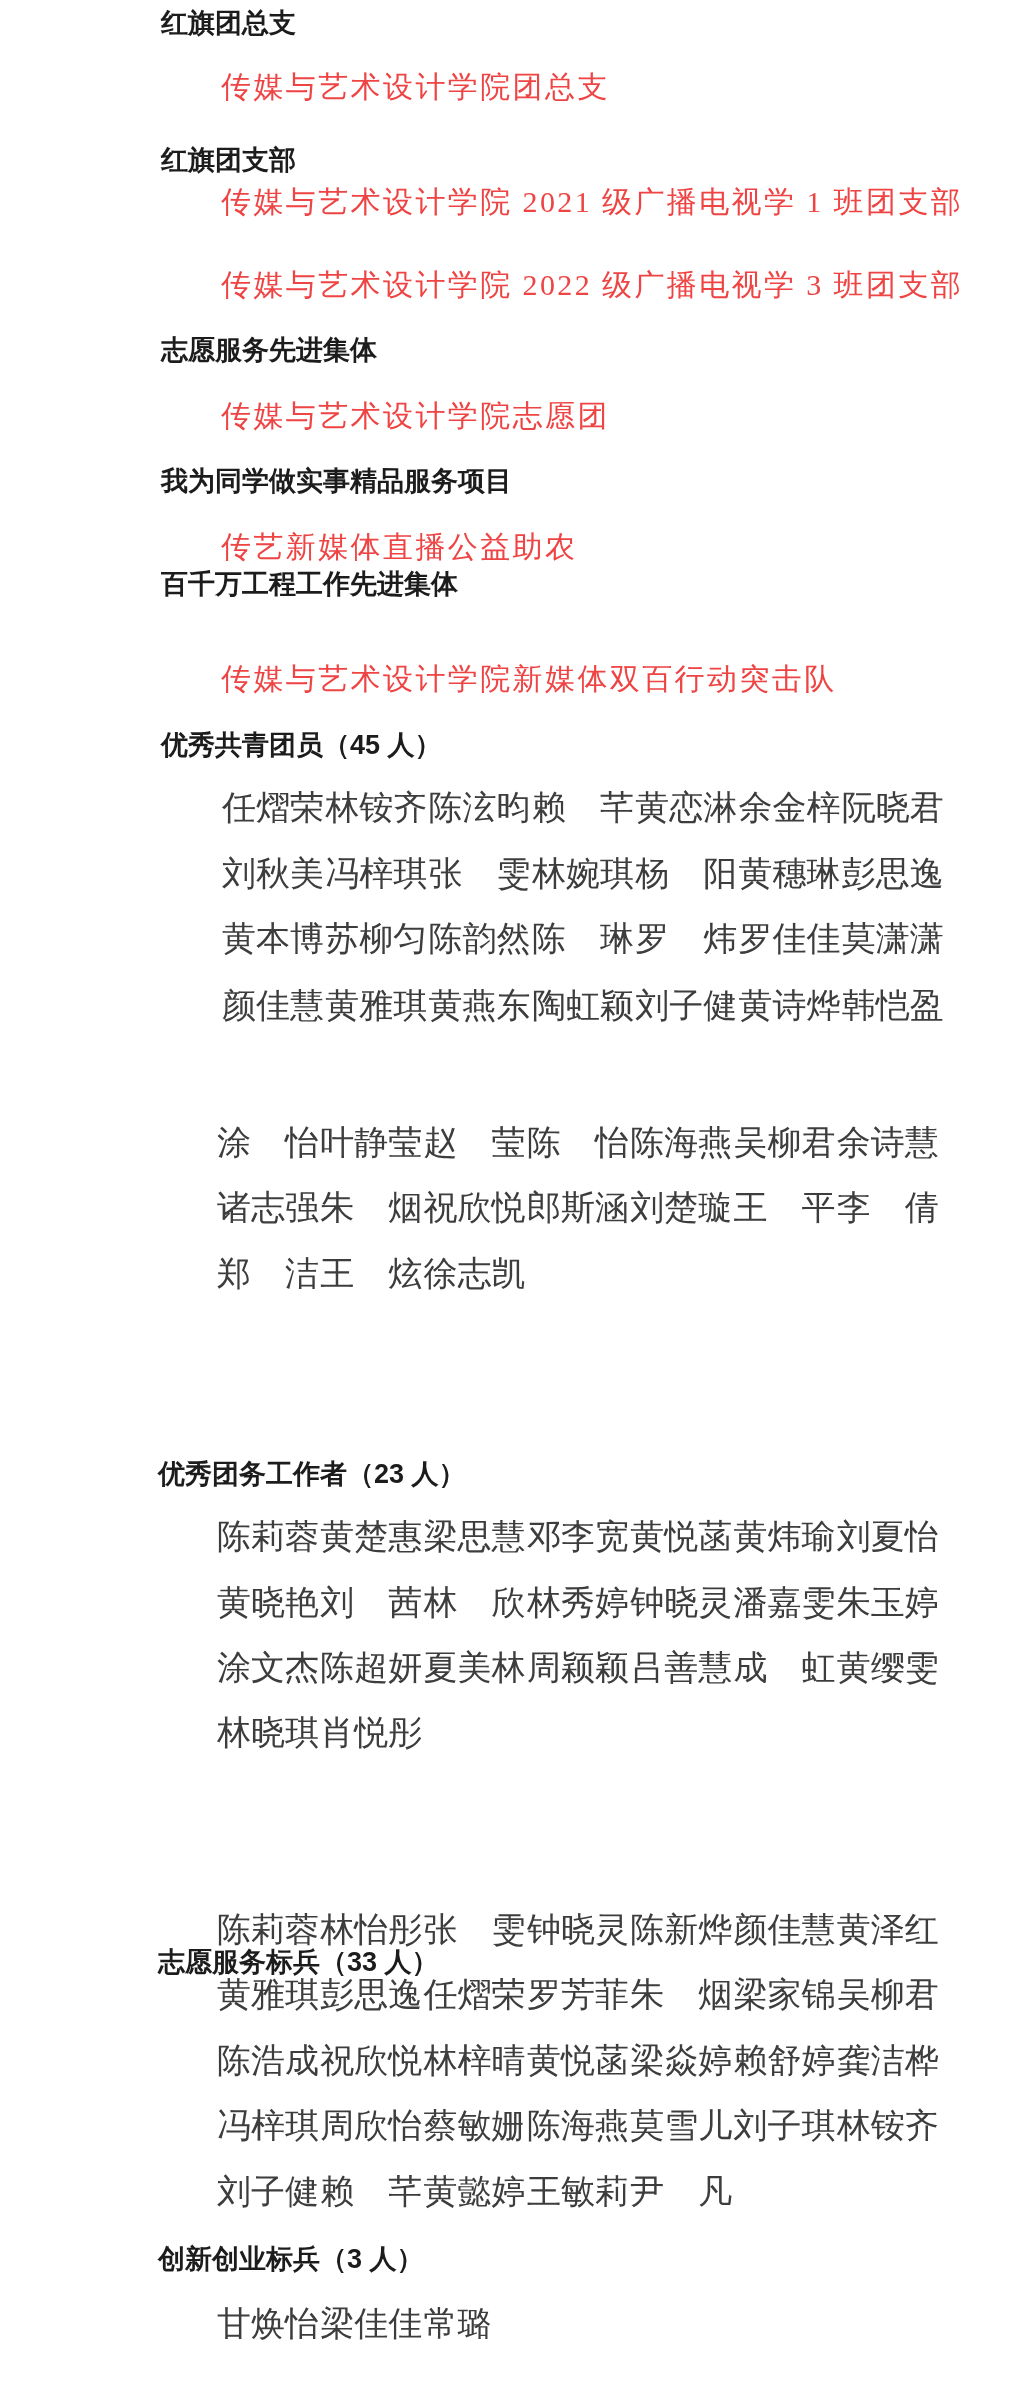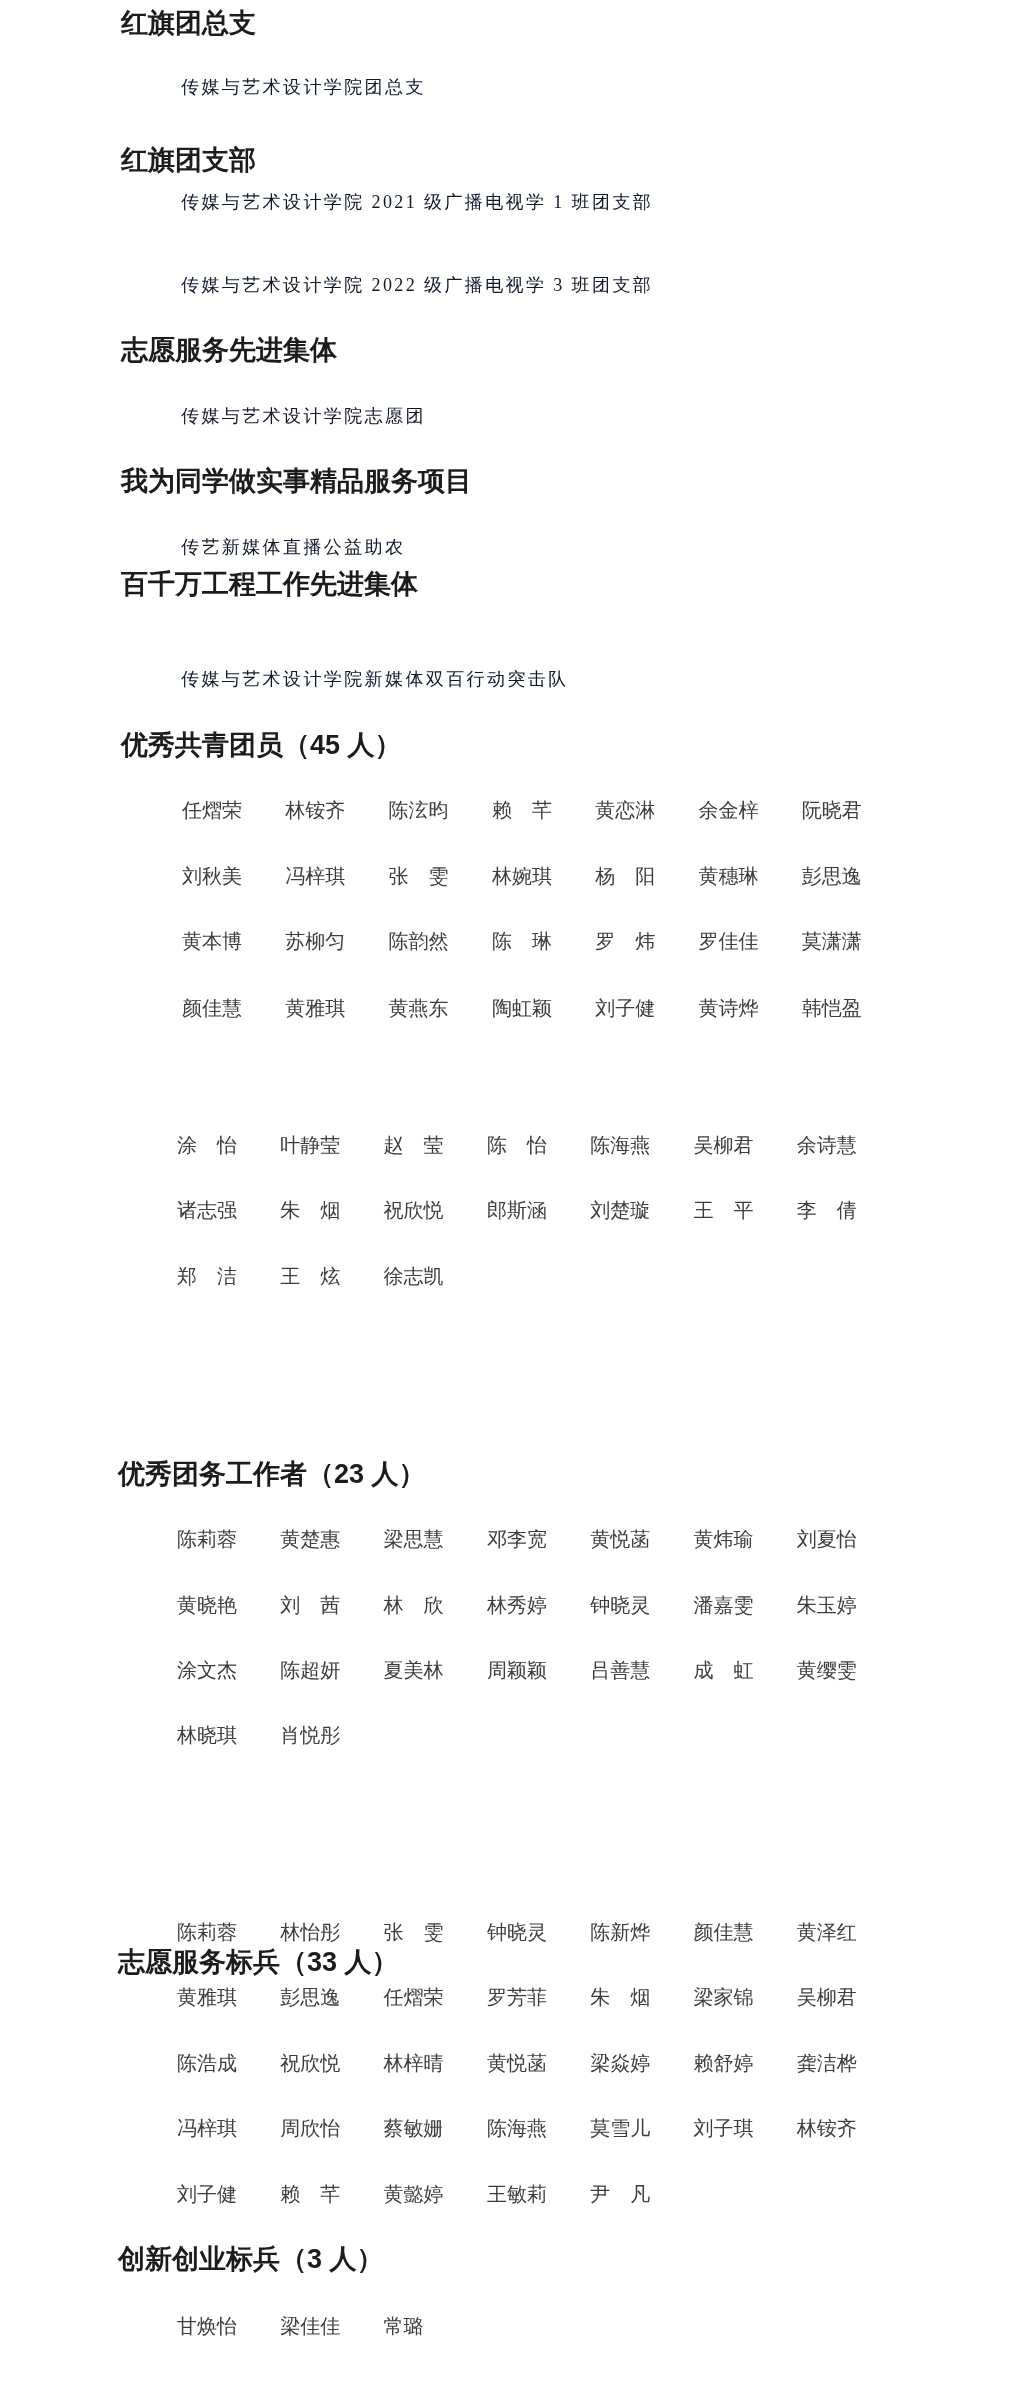--- a/index.html
+++ b/index.html
@@ -1,21 +1,21 @@
 <!DOCTYPE html>
 <html><head>
 <meta charset="utf-8">
 <style>
   html, body { margin: 0; padding: 0; background: #ffffff; }
   body { position: relative; width: 1024px; height: 2385px; overflow: hidden; }
-  .line { position: absolute; height: 40px; line-height: 40px; white-space: nowrap; }
+  .line { position: absolute; height: 40px; line-height: 40px; white-space: nowrap; margin-left: 40px; }
   .h { left: 121px; font-family: "Liberation Sans", sans-serif; font-weight: bold; font-size: 27px; color: #1c1c1c; }
   .h.shift { left: 118px; text-align: center; }
-  .it { left: 181px; font-family: "Liberation Serif", serif; font-size: 18px; letter-spacing: 2.4px; color: #0f172a; }
-  .names { left: 182px; display: flex; font-family: Liberation Serif, serif; font-size: 20px; color: #3d3d3d; }
+  .it { left: 181px; font-family: "Liberation Serif", serif; font-size: 30px; letter-spacing: 2.4px; color: #ef4444; }
+  .names { left: 182px; display: flex; font-family: Liberation Mono, monospace; font-size: 34px; color: #3d3d3d; }
   .names.shift { left: 177px; }
   .nm { flex: none; width: 103.3px; white-space: pre; }
 </style>
 </head>
 <body>
 
 <div class="line h" style="top:3px">红旗团总支</div>
 <div class="line it" style="top:67px">传媒与艺术设计学院团总支</div>
 
 <div class="line h" style="top:140px">红旗团支部</div>

